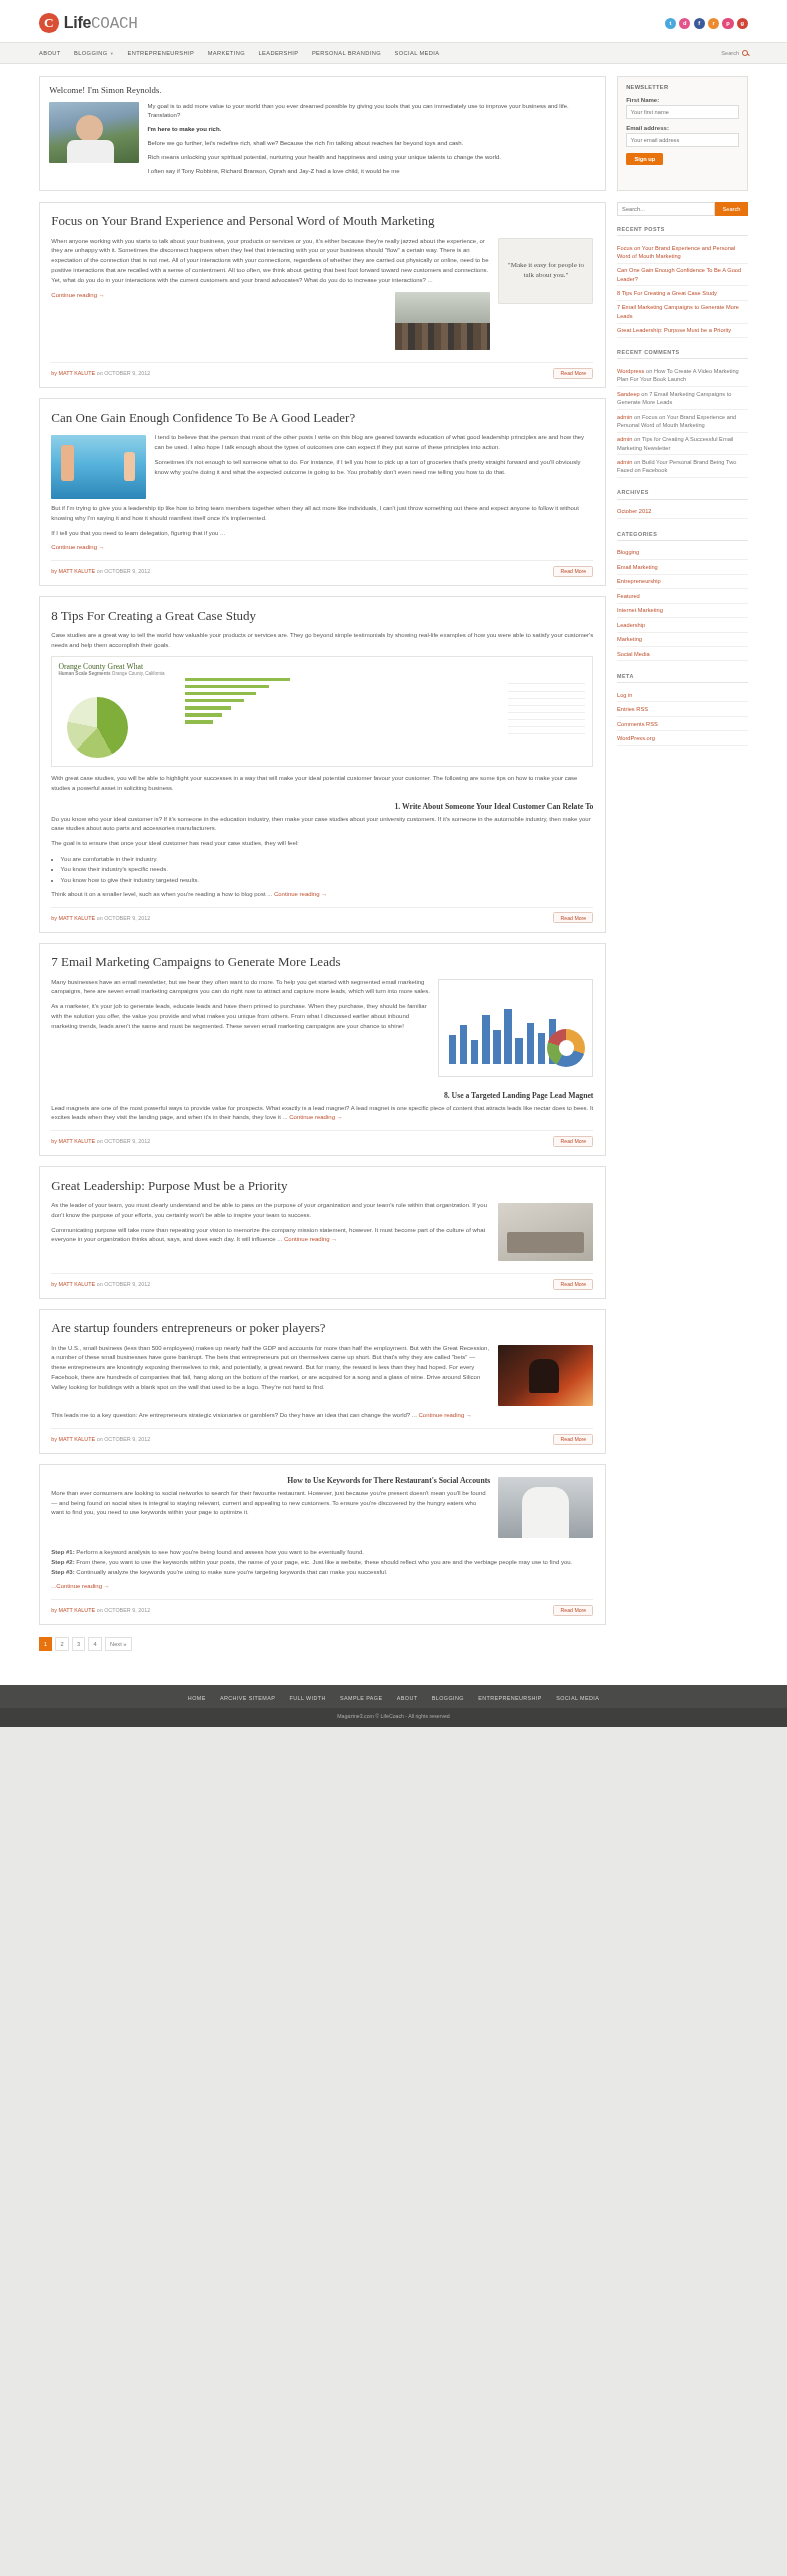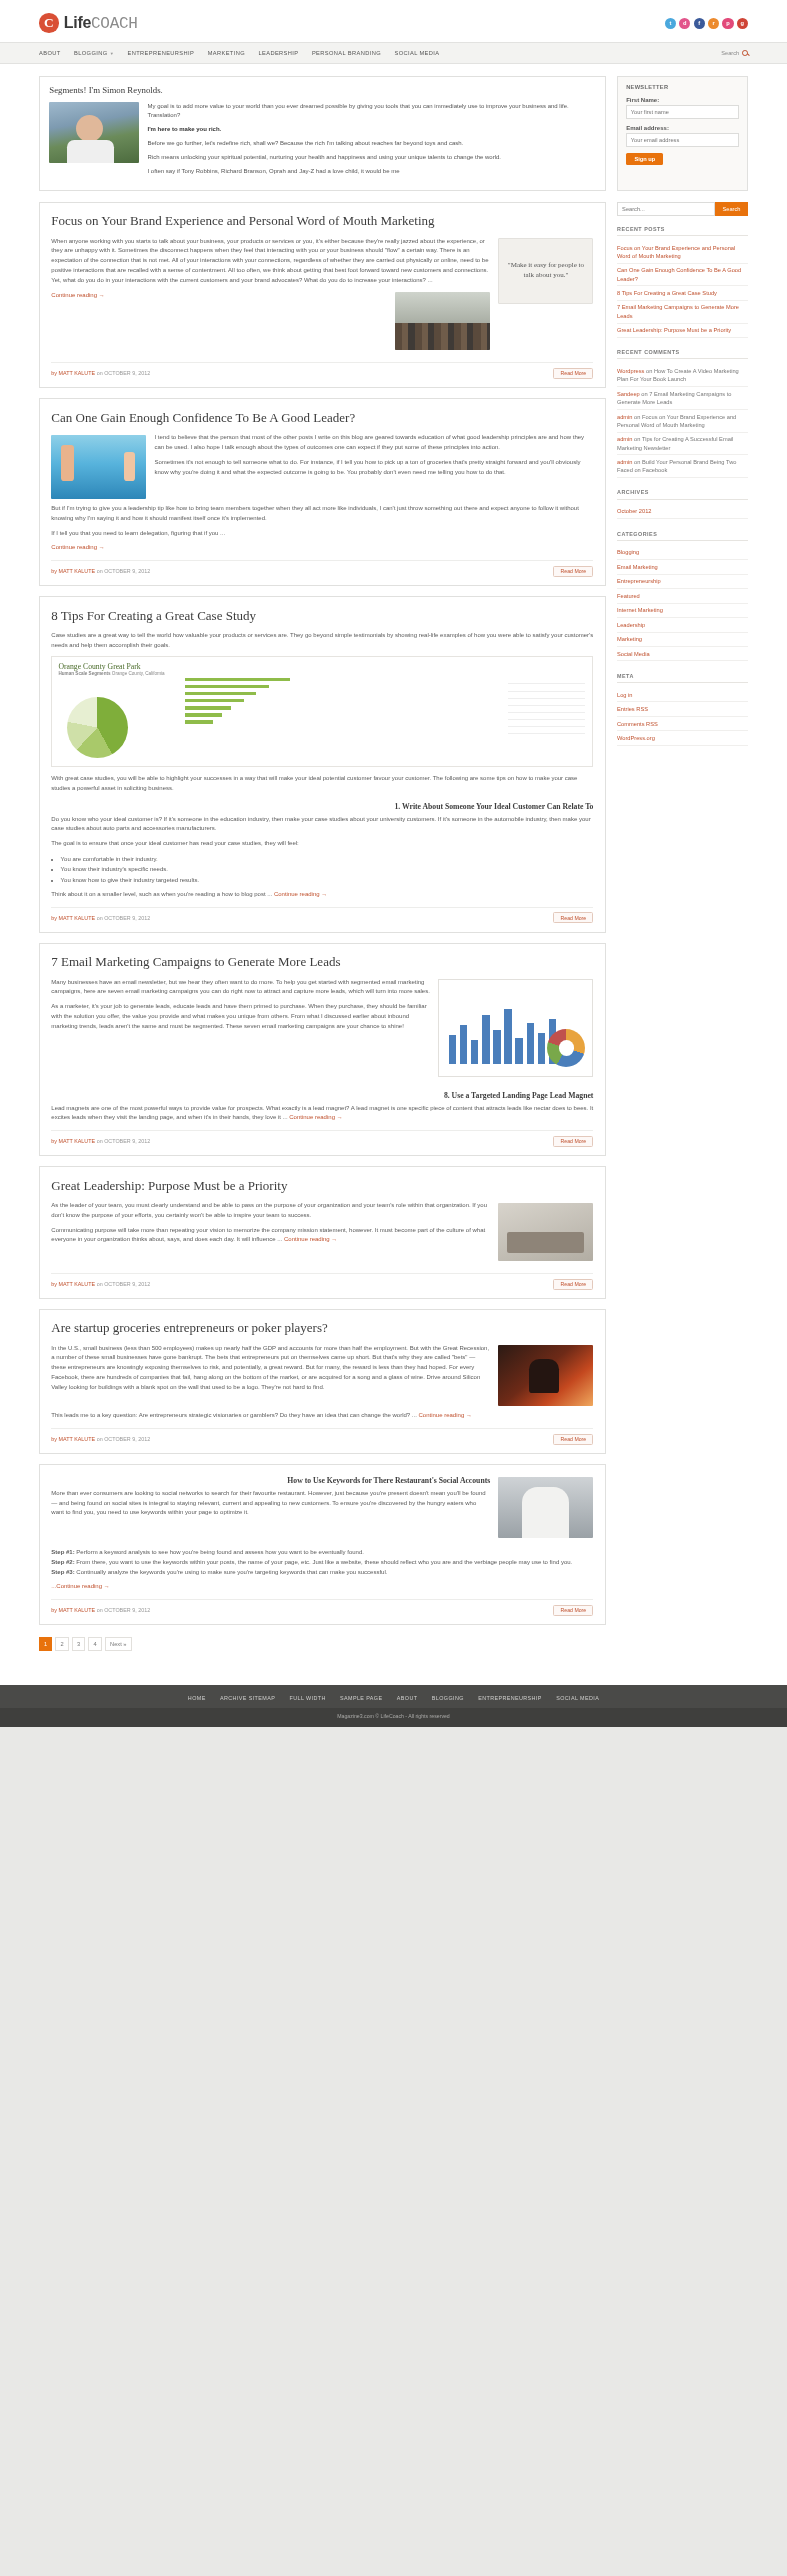--- a/index.html
+++ b/index.html
@@ -253,21 +253,21 @@
         </div>
     </div>
     <div class="nav-search">
       <span>Search</span>
       <span class="mag"></span>
     </div>
   </div>
 
   <div class="welcome-wrap">
     <div class="welcome-box">
-      <div class="welcome-title">Segments! I'm Simon Reynolds.</div>
+      <div class="welcome-title">Welcome! I'm Simon Reynolds.</div>
       <div class="welcome-body">
         <div class="welcome-photo thumb"></div>
         <div class="welcome-text">
           <p>My goal is to add more value to your world than you ever dreamed possible by giving you tools that you can immediately use to improve your business and life. Translation?</p>
           <p><b>I'm here to make you rich.</b></p>
           <p>Before we go further, let's redefine rich, shall we? Because the rich I'm talking about reaches far beyond toys and cash.</p>
           <p>Rich means unlocking your spiritual potential, nurturing your health and happiness and using your unique talents to change the world.</p>
           <p>I often say if Tony Robbins, Richard Branson, Oprah and Jay-Z had a love child, it would be me</p>
         </div>
       </div>
@@ -318,21 +318,21 @@
           </div>
           <div class="readmore">Read More</div>
         </div>
       </article>
 
       <article class="post">
         <h2>8 Tips For Creating a Great Case Study</h2>
         <p>Case studies are a great way to tell the world how valuable your products or services are. They go beyond simple testimonials by showing real-life examples of how you were able to satisfy your customer's needs and help them accomplish their goals.</p>
 
         <div class="thumb-chart-wide">
-          <div class="chart-title">Orange County Great Park</div>
+          <div class="chart-title">Orange County Great What</div>
           <div class="chart-sub"><b>Human Scale Segments</b> <span>Orange County, California</span></div>
           <div class="pie"></div>
           <div class="chart-grid-box">
             <div class="row">
                 <div class="lbl">&nbsp;</div>
                 <div class="bar" style="width:68%"></div>
               </div>
             <div class="row">
                 <div class="lbl">&nbsp;</div>
                 <div class="bar" style="width:54%"></div>
@@ -429,21 +429,21 @@
         <div class="postmeta">
           <div>
             <a>by MATT KALUTE</a>
             <span>on OCTOBER 9, 2012</span>
           </div>
           <div class="readmore">Read More</div>
         </div>
       </article>
 
       <article class="post">
-        <h2>Are startup groceries entrepreneurs or poker players?</h2>
+        <h2>Are startup founders entrepreneurs or poker players?</h2>
         <div class="thumb thumb-poker float-right"></div>
         <p>In the U.S., small business (less than 500 employees) makes up nearly half the GDP and accounts for more than half the employment. But with the Great Recession, a number of these small businesses have gone bankrupt. The bets that entrepreneurs put on themselves came up short. But that's why they are called "bets" — these entrepreneurs are knowingly exposing themselves to risk, and potentially, a great reward. But for many, the reward is less than they had hoped. For every Facebook, there are hundreds of companies that fail, hang along on the bottom of the market, or are acquired for a song and a glass of wine. Drive around Silicon Valley looking for buildings with a blank spot on the wall that used to be a logo. They're not hard to find.</p>
         <div class="clear"></div>
         <p><span>This leads me to a key question: Are entrepreneurs strategic visionaries or gamblers? Do they have an idea that can change the world? ...</span> <span class="more-link">Continue reading →</span></p>
         <div class="postmeta">
           <div>
             <a>by MATT KALUTE</a>
             <span>on OCTOBER 9, 2012</span>
           </div>
           <div class="readmore">Read More</div>

